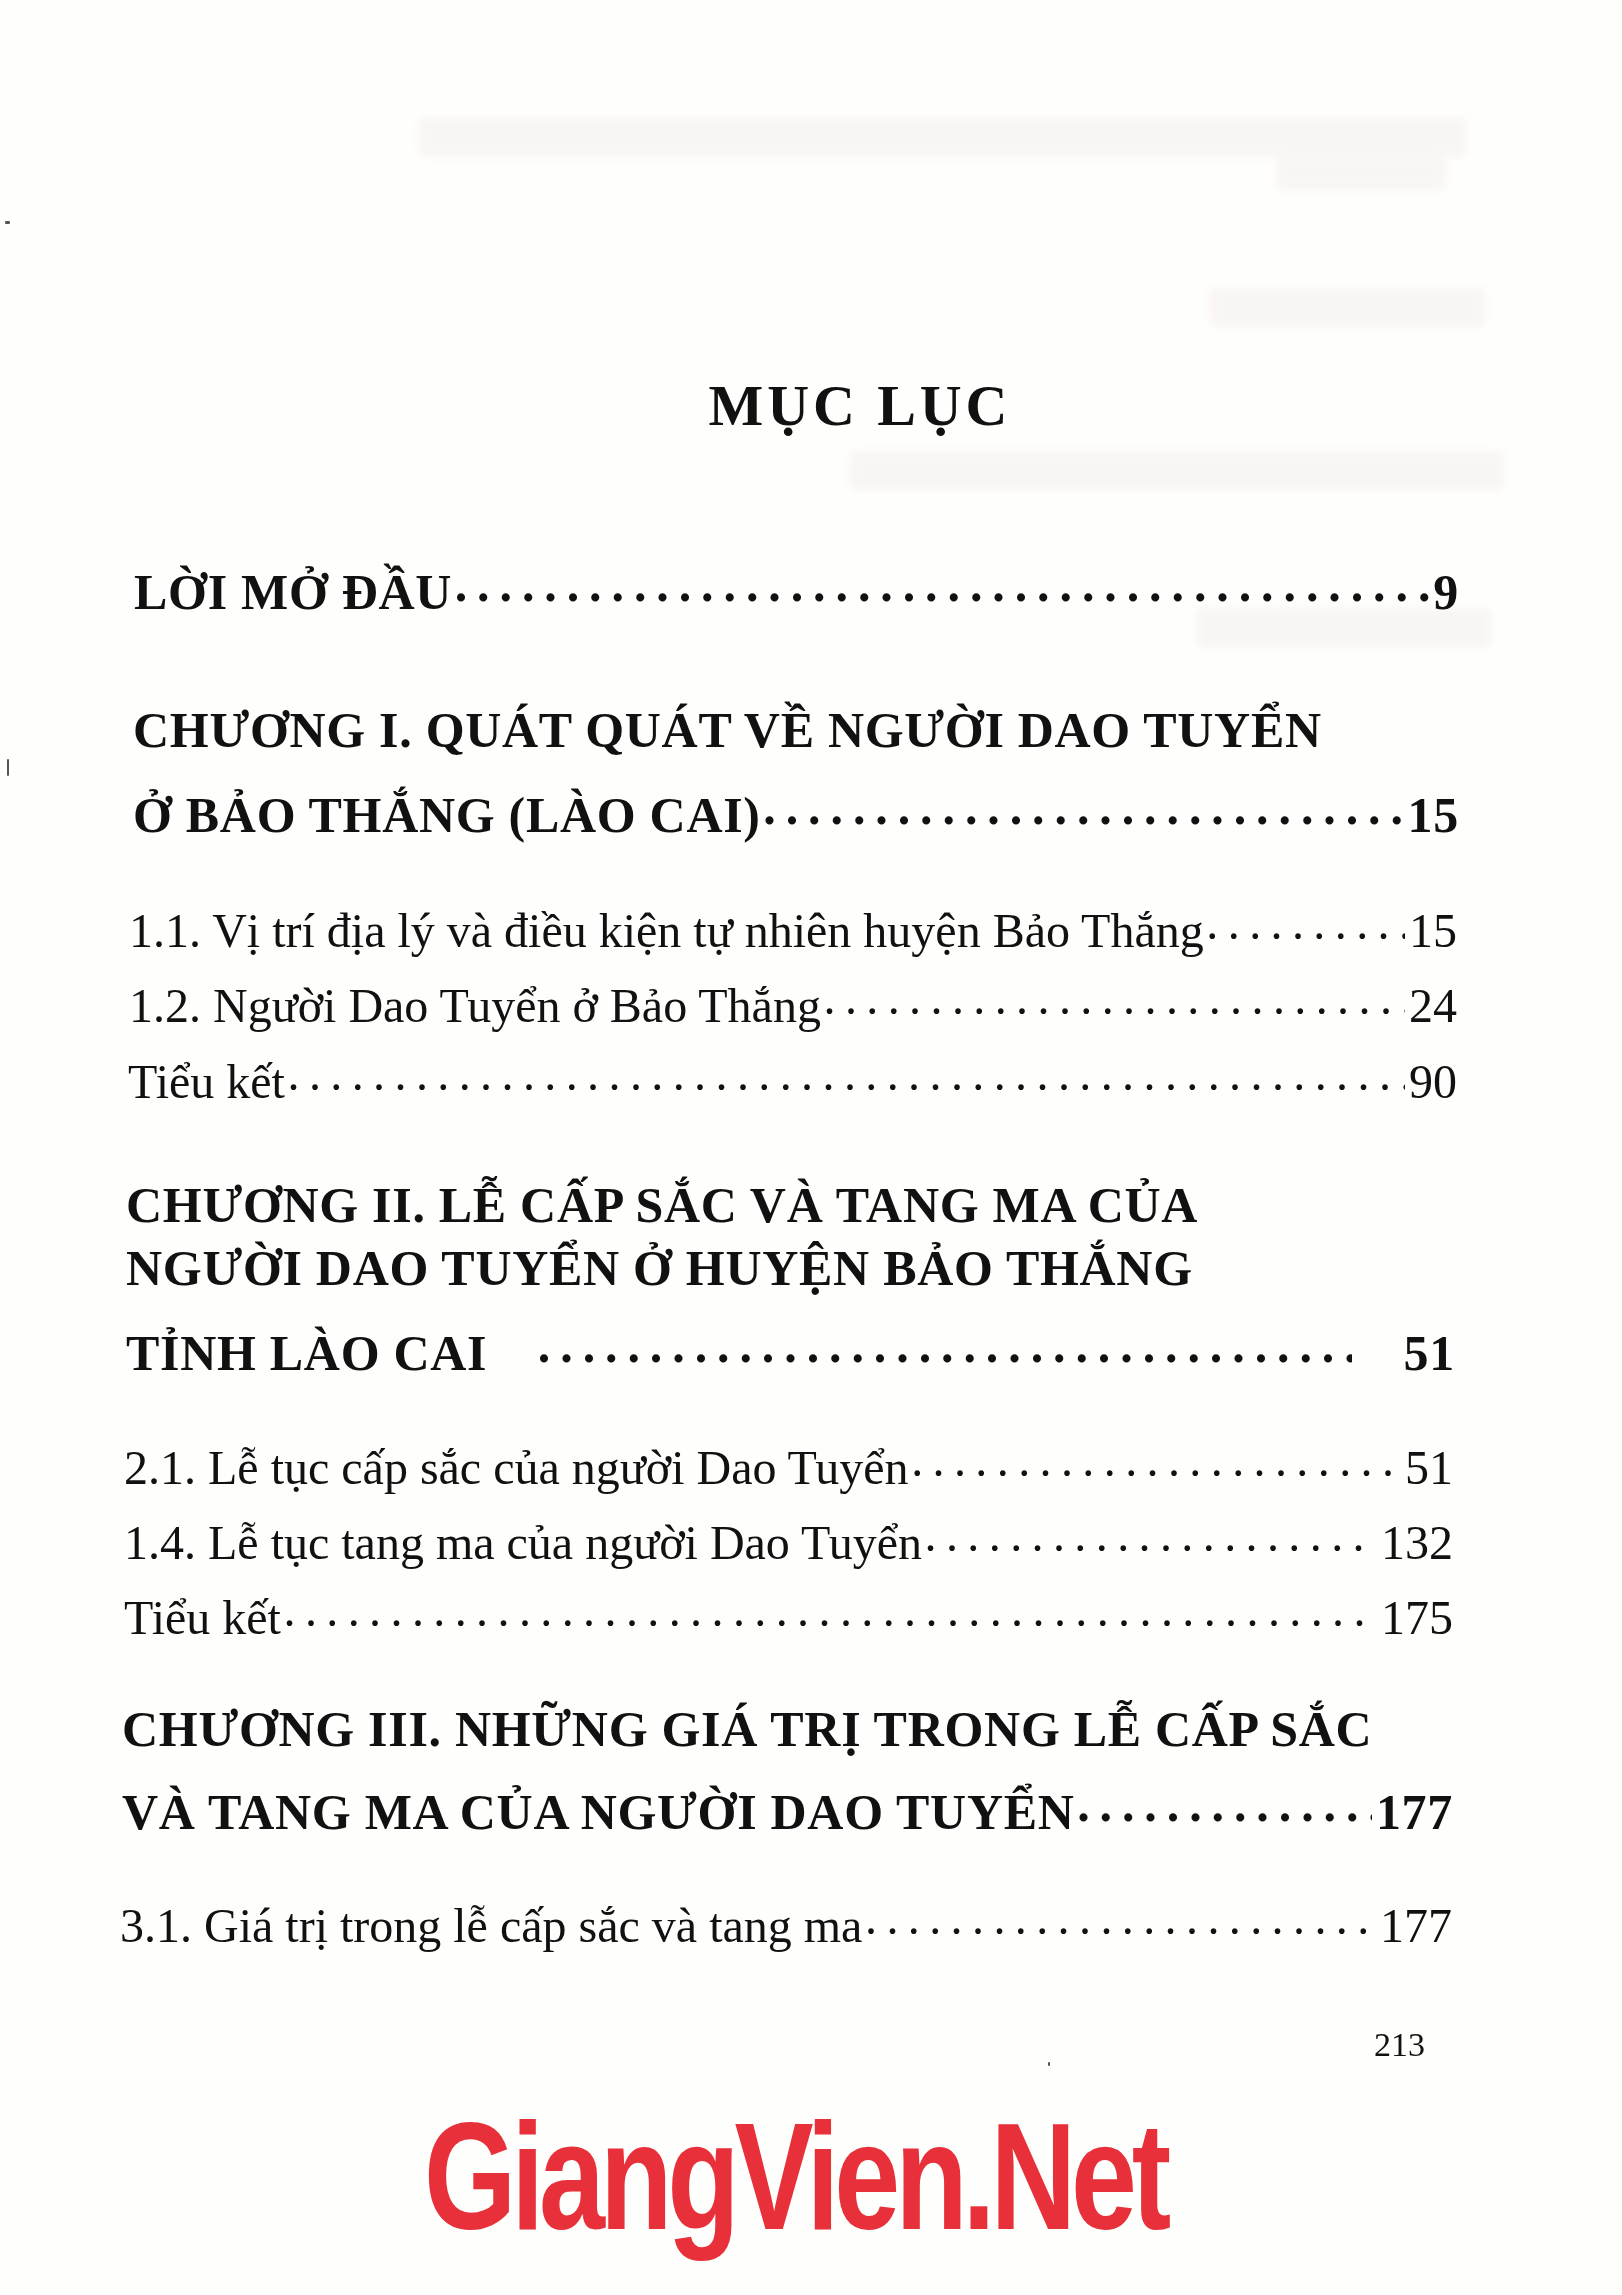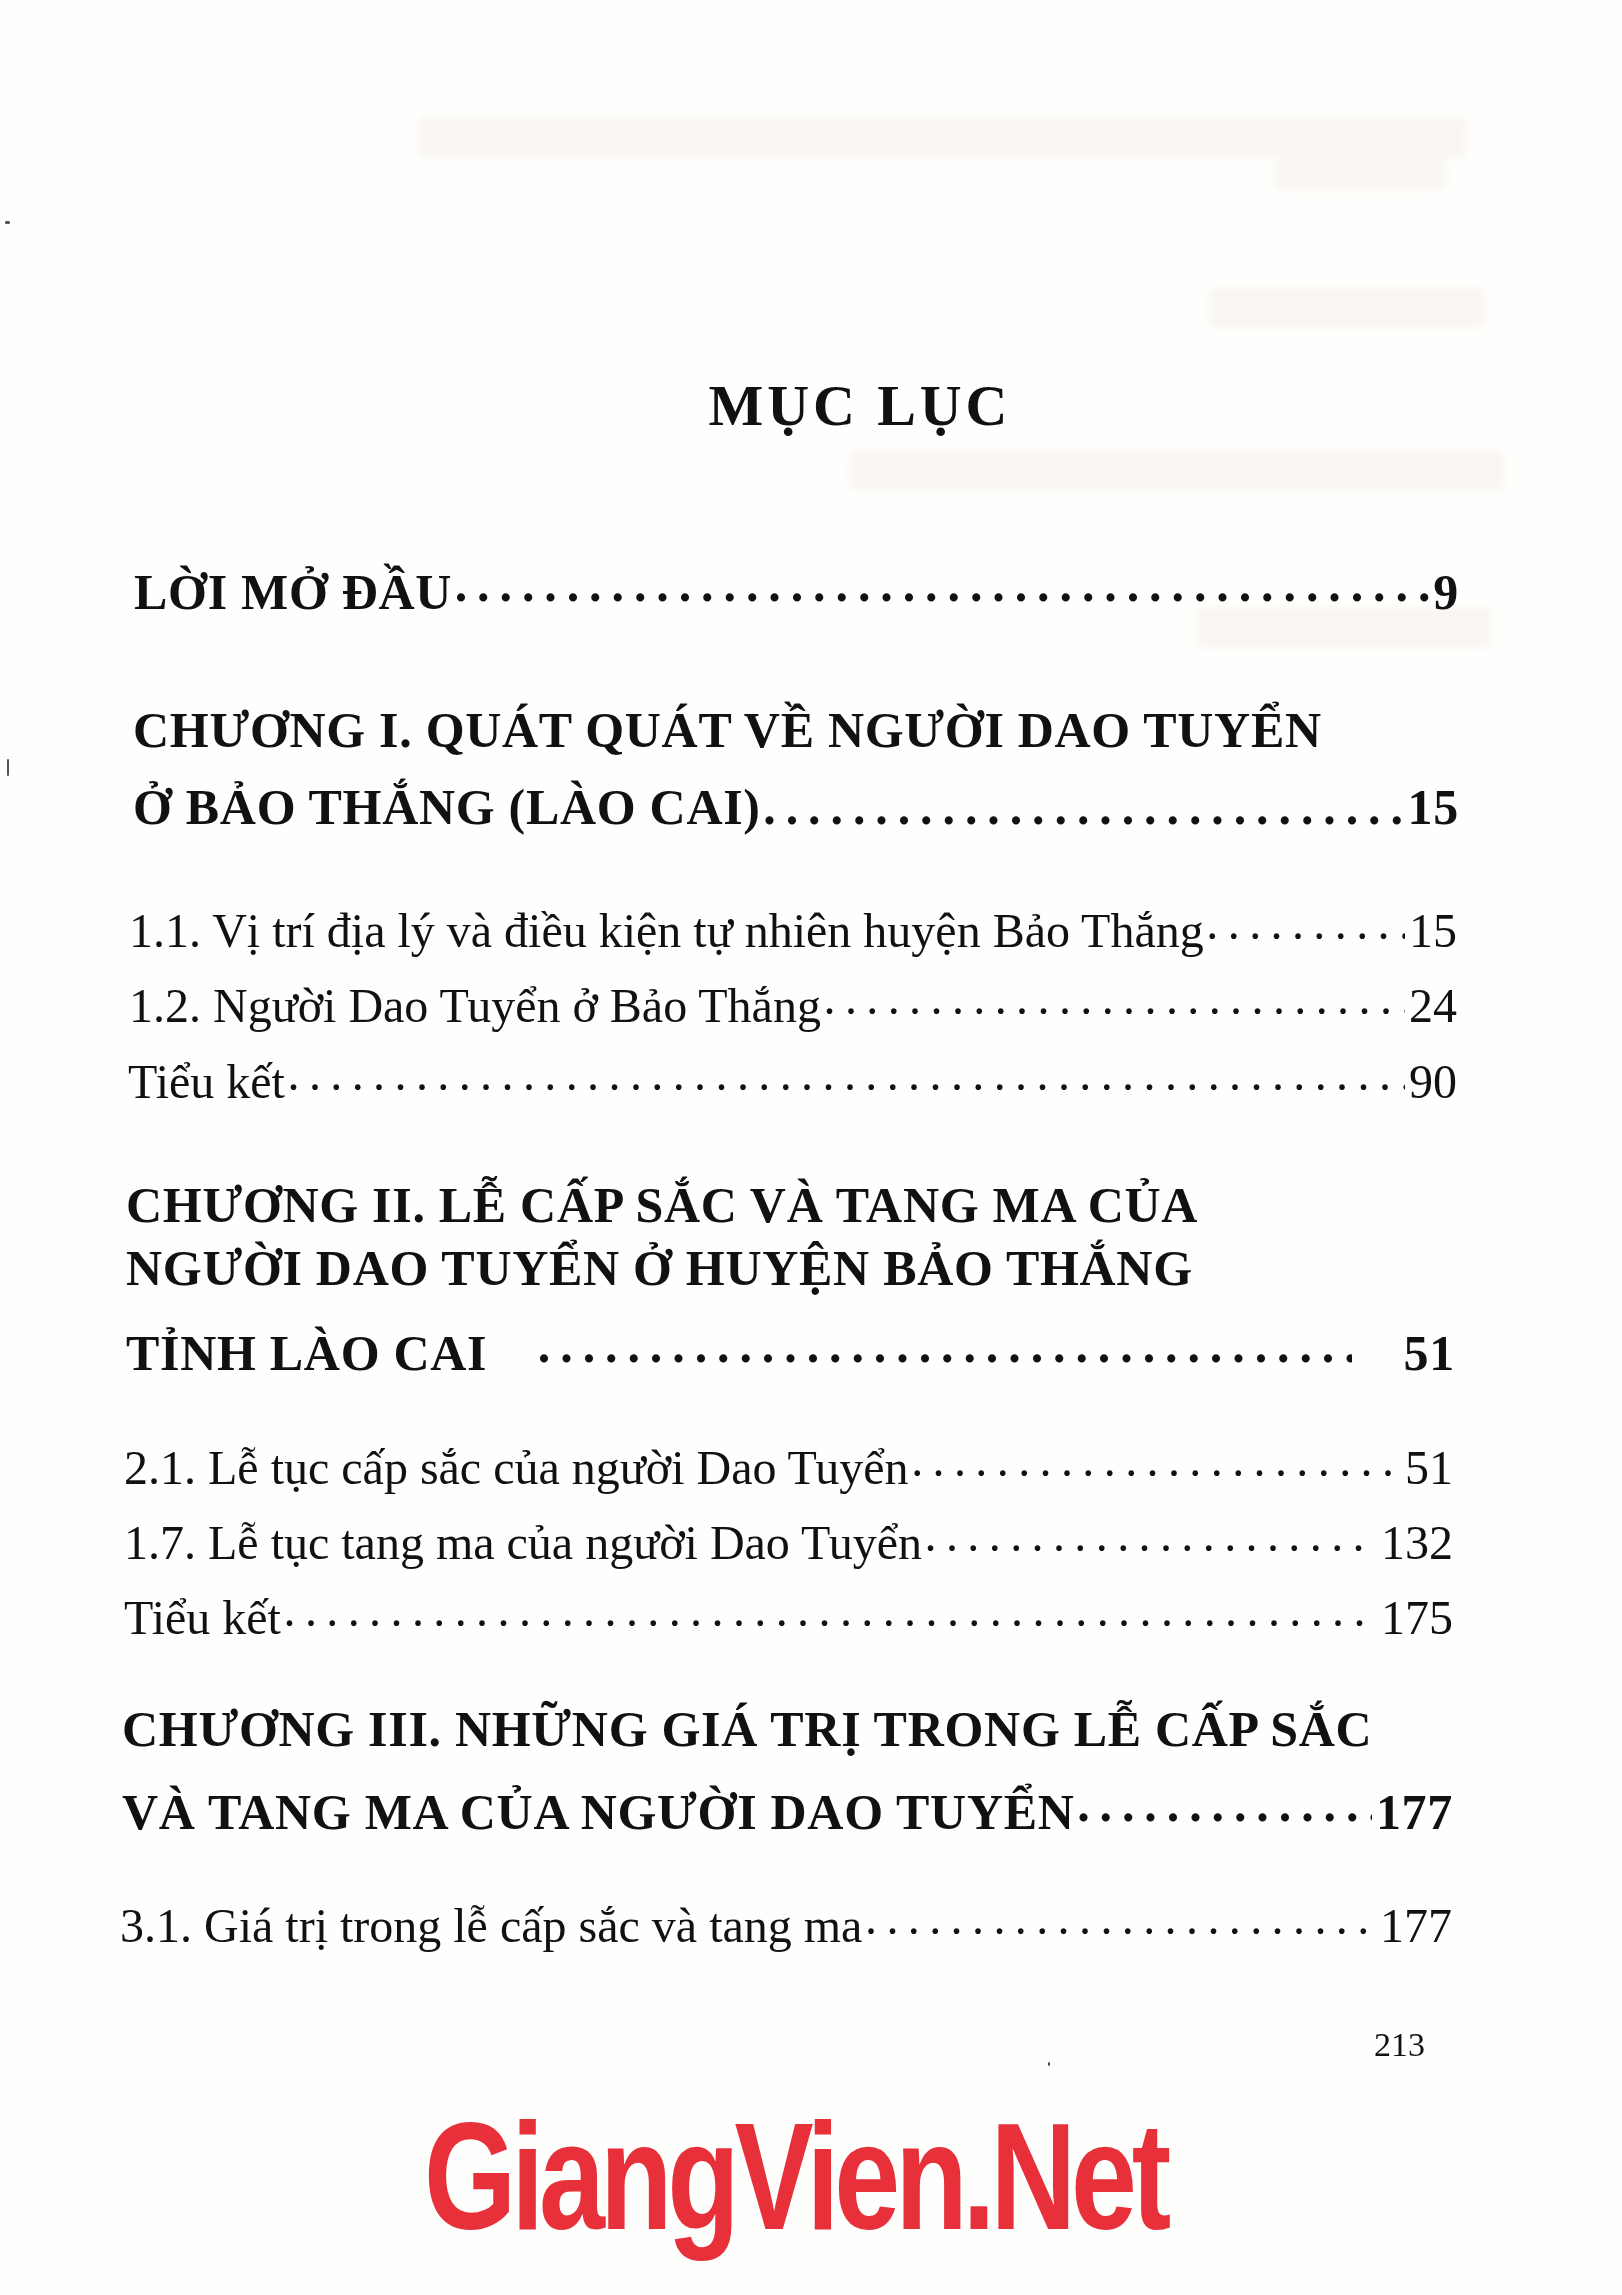--- a/index.html
+++ b/index.html
@@ -139,21 +139,21 @@
 
     <div class="line heading" style="left:134px;top:559px;width:1325px;">
       <span class="text">LỜI MỞ ĐẦU</span>
       <span class="leader"></span>
       <span class="page-no">9</span>
     </div>
 
     <div class="line heading" style="left:133px;top:705px;">
       <span class="text">CHƯƠNG I. QUÁT QUÁT VỀ NGƯỜI DAO TUYỂN</span>
     </div>
-    <div class="line heading" style="left:133px;top:782px;width:1326px;align-items:flex-end;">
+    <div class="line heading" style="left:133px;top:782px;width:1326px;">
       <span class="text">Ở BẢO THẮNG (LÀO CAI)</span>
       <span class="leader"></span>
       <span class="page-no">15</span>
     </div>
 
     <div class="line sub" style="left:129px;top:860px;width:1328px;">
       <span class="text">1.1. Vị trí địa lý và điều kiện tự nhiên huyện Bảo Thắng</span>
       <span class="leader"></span>
       <span class="page-no">15</span>
     </div>
@@ -179,21 +179,21 @@
       <span class="leader"></span>
       <span class="page-no">51</span>
     </div>
 
     <div class="line sub" style="left:124px;top:1397px;width:1329px;">
       <span class="text">2.1. Lễ tục cấp sắc của người Dao Tuyển</span>
       <span class="leader"></span>
       <span class="page-no">51</span>
     </div>
     <div class="line sub" style="left:124px;top:1472px;width:1329px;">
-      <span class="text">1.7. Lễ tục tang ma của người Dao Tuyển</span>
+      <span class="text">1.4. Lễ tục tang ma của người Dao Tuyển</span>
       <span class="leader"></span>
       <span class="page-no">132</span>
     </div>
     <div class="line sub" style="left:124px;top:1547px;width:1329px;">
       <span class="text">Tiểu kết</span>
       <span class="leader"></span>
       <span class="page-no">175</span>
     </div>
 
     <div class="line heading" style="left:122px;top:1704px;">

